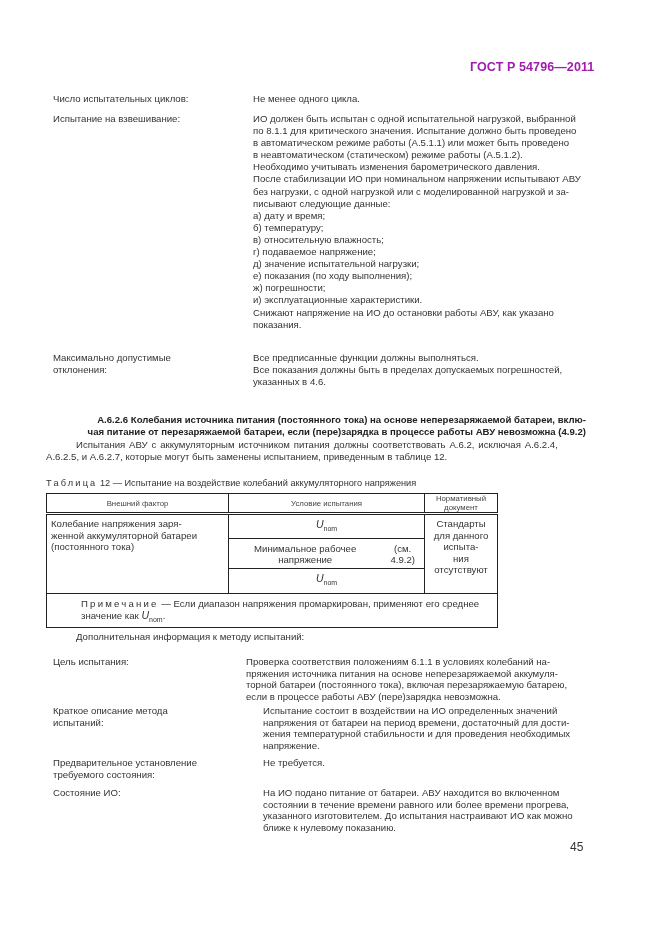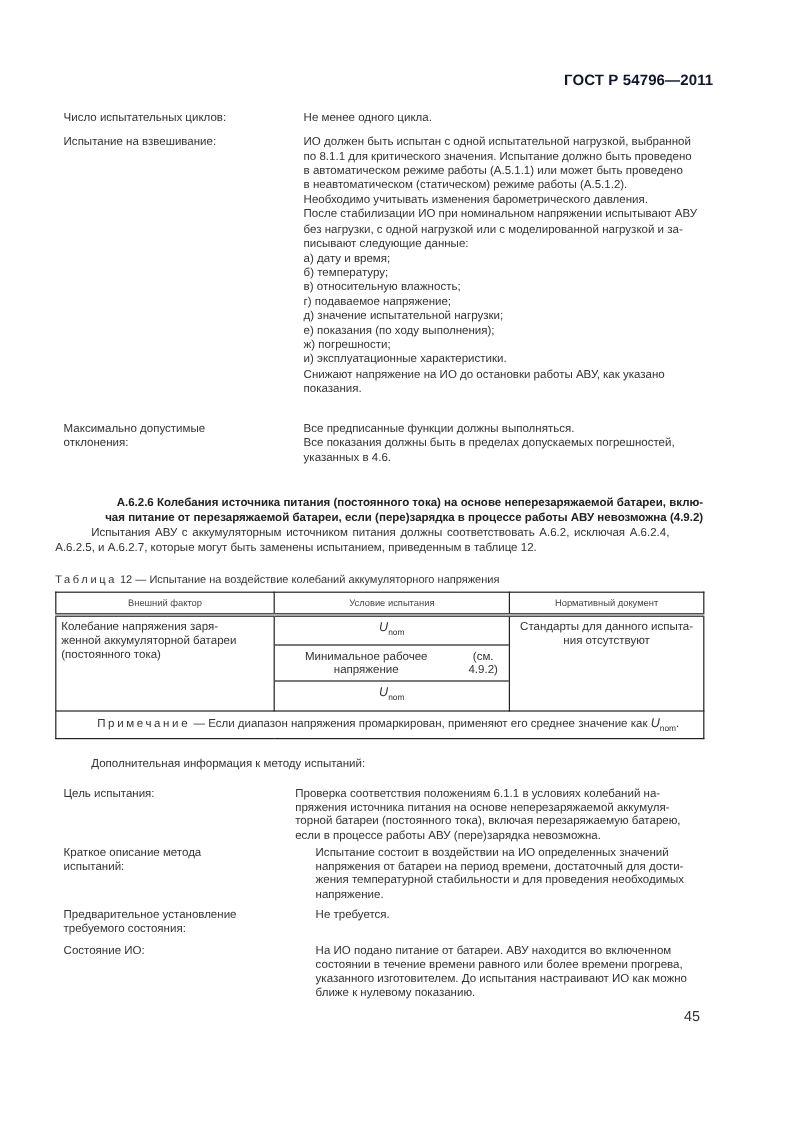--- a/index.html
+++ b/index.html
@@ -1,29 +1,29 @@
 <!DOCTYPE html>
 <html><head>
   <meta charset="utf-8">
   <style>
     html, body { margin: 0; padding: 0; }
     body {
       width: 661px; height: 935px; background: #ffffff; position: relative;
       font-family: "Liberation Sans", sans-serif; color: #2a2a2a; overflow: hidden;
     }
     .abs { position: absolute; }
-    .header-code { left: 470px; top: 60px; font-size: 12.5px; font-weight: bold; color: #0f172a; letter-spacing: 0.1px; }
+    .header-code { left: 470px; top: 60px; font-size: 12.5px; font-weight: bold; color: #a21caf; letter-spacing: 0.1px; }
     .lbl { font-size: 9.6px; line-height: 12px; color: #333; }
     .val { font-size: 9.6px; line-height: 12.1px; color: #333; padding-left: 21px; }
     .line { white-space: nowrap; }
     .heading { font-size: 9.6px; line-height: 12.4px; font-weight: bold; color: #222; }
     .para { font-size: 9.6px; line-height: 12.4px; color: #333; }
     .table-caption { font-size: 9.2px; color: #333; }
     .spaced { letter-spacing: 2.2px; }
-    table.t12 { position: absolute; left: 46px; top: 493px; width: 541px; border-collapse: collapse; font-size: 9.6px; color: #333; padding-left: 32px; }
+    table.t12 { position: absolute; left: 46px; top: 493px; width: 452px; border-collapse: collapse; font-size: 9.6px; color: #333; padding-left: 32px; }
     table.t12 td, table.t12 th { border: 1px solid #222; padding: 0; vertical-align: top; }
     table.t12 th { font-weight: normal; font-size: 7.8px; color: #444; height: 17px; vertical-align: middle; text-align: center; border-bottom: 3px double #222; }
     .c1 { width: 173px; padding: 3px 4px !important; line-height: 11.5px; }
     .c2 { width: 195px; text-align: center; }
     .c3 { text-align: center; padding: 3px 4px !important; line-height: 11.5px; }
     .sub { height: 23px; display: flex; align-items: center; justify-content: center; border-bottom: 1px solid #222; line-height: 11px; }
     .sub.mid { height: 29px; flex-direction: row; }
     .sub.last { border-bottom: none; height: 24px; }
     .u { font-style: italic; font-size: 10.5px; }
     .u sub { font-style: normal; font-size: 7px; }

